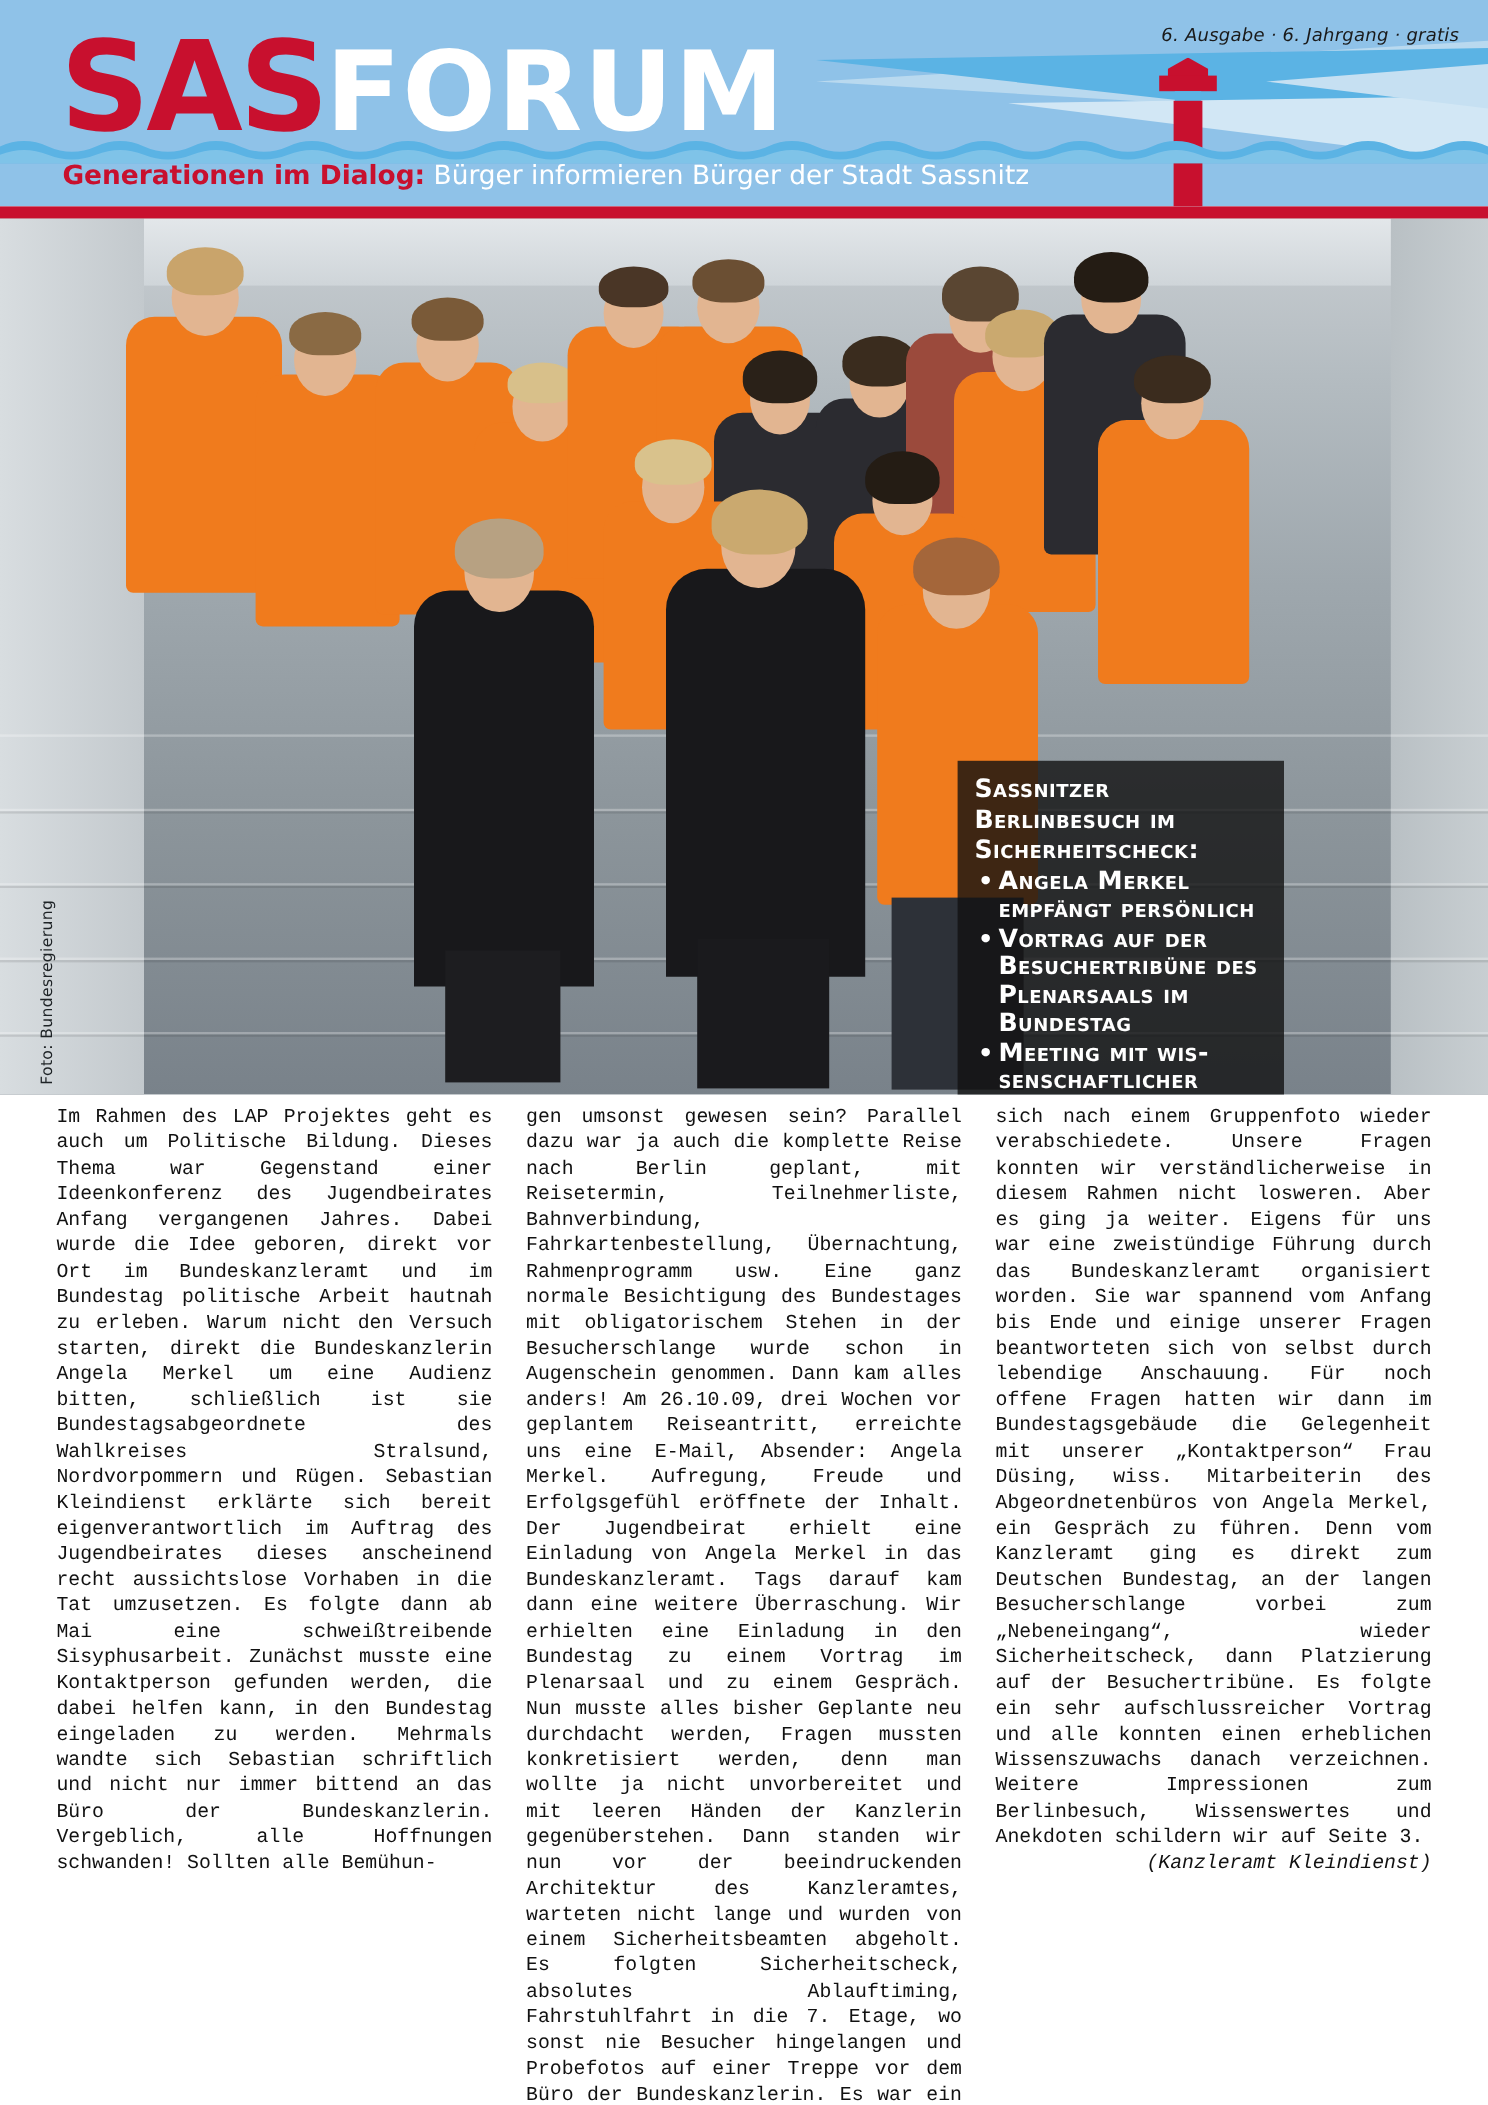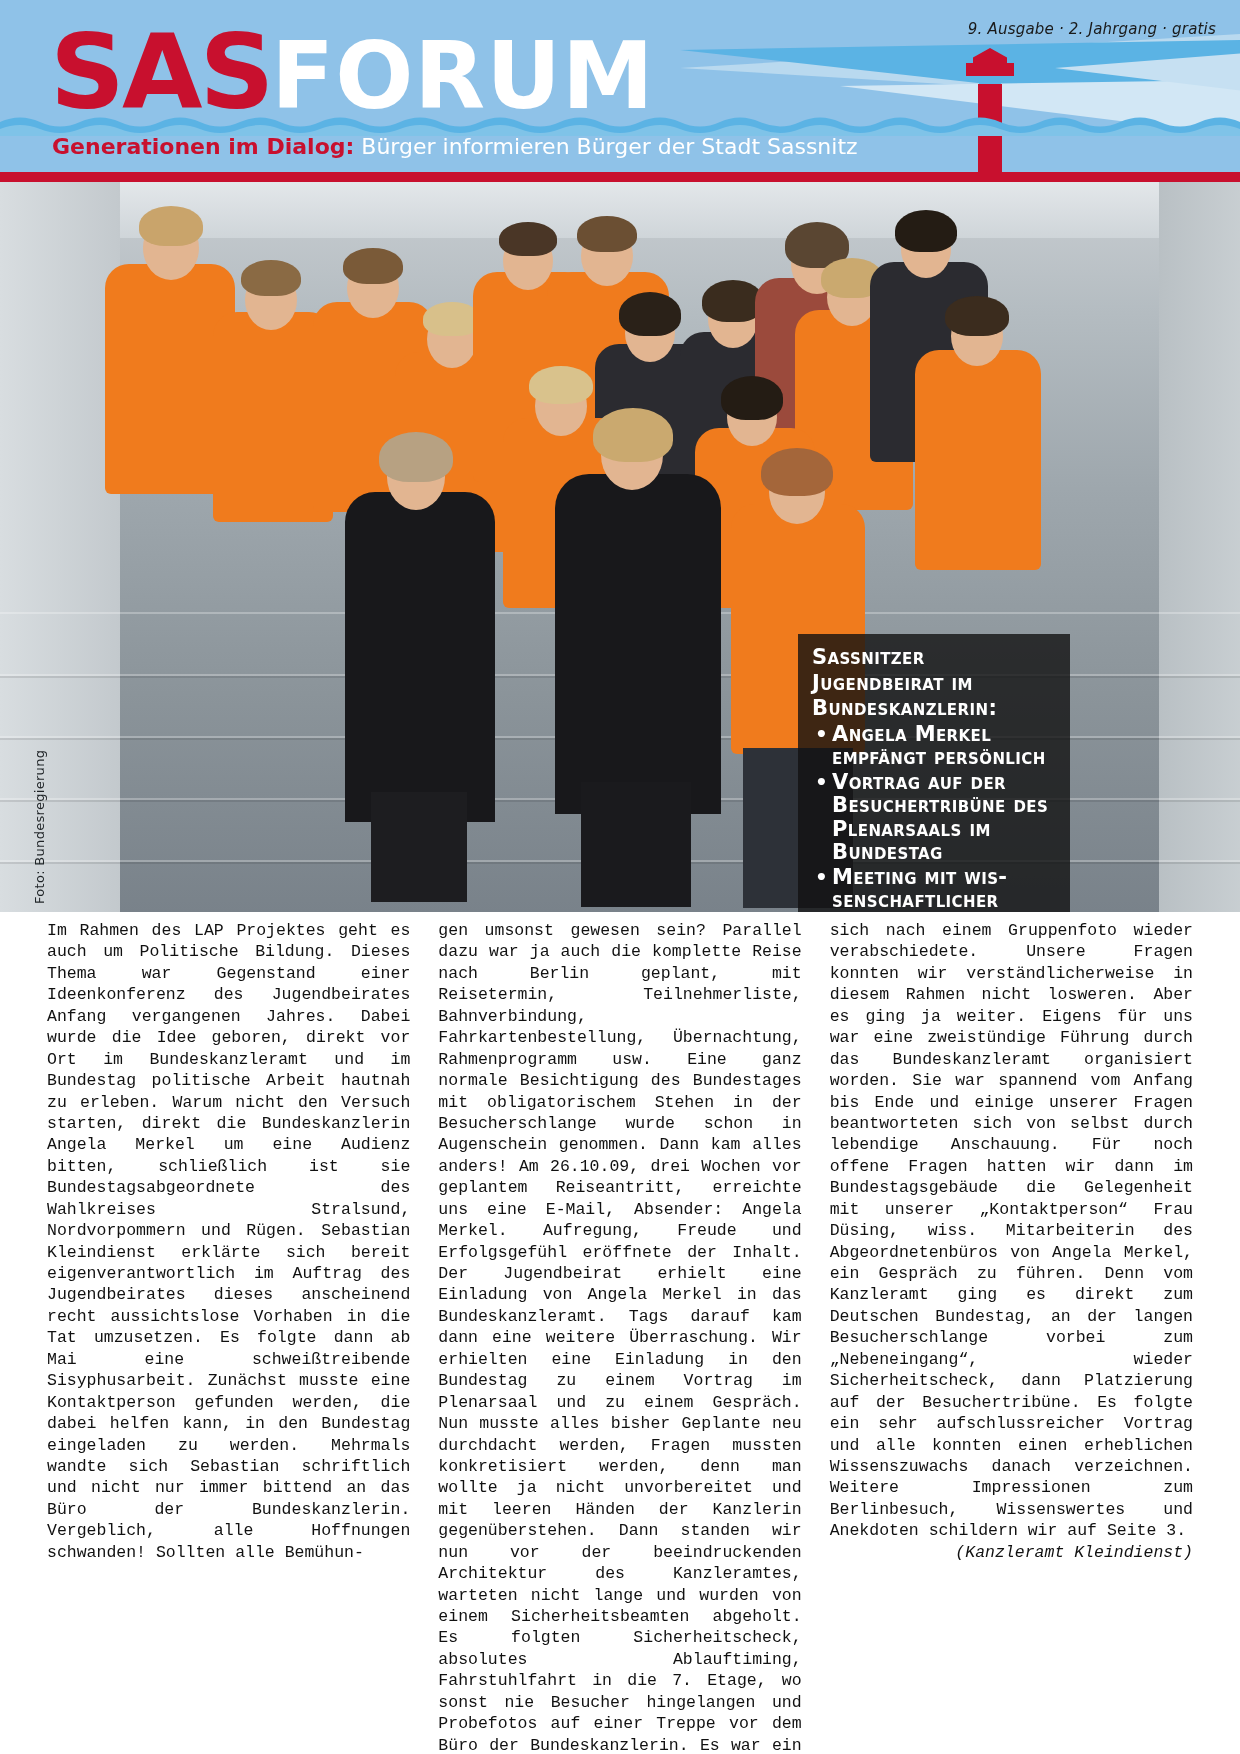--- a/index.html
+++ b/index.html
@@ -296,21 +296,21 @@
     <div class="mast-beam-c"></div>
     <div class="mast-beam-d"></div>
 
     <div class="lighthouse">
       <div class="lh-lamp"></div>
       <div class="lh-gallery"></div>
       <div class="lh-neck"></div>
       <div class="lh-tower"></div>
     </div>
 
-    <div class="issue-line">9. Ausgabe · 2. Jahrgang · gratis</div>
+    <div class="issue-line">6. Ausgabe · 6. Jahrgang · gratis</div>
 
     <div class="logo">
       <span class="logo-sas">SAS</span><span class="logo-forum">FORUM</span>
     </div>
 
     <svg class="waves" viewBox="0 0 1240 24" preserveAspectRatio="none">
       <path d="M0,10 q20,-9 40,0 t40,0 t40,0 t40,0 t40,0 t40,0 t40,0 t40,0 t40,0 t40,0 t40,0 t40,0 t40,0 t40,0 t40,0 t40,0 t40,0 t40,0 t40,0 t40,0 t40,0 t40,0 t40,0 t40,0 t40,0 t40,0 t40,0 t40,0 t40,0 t40,0 t40,0 v16 H0 Z" fill="#5bb3e4"></path>
       <path d="M0,17 q20,-8 40,0 t40,0 t40,0 t40,0 t40,0 t40,0 t40,0 t40,0 t40,0 t40,0 t40,0 t40,0 t40,0 t40,0 t40,0 t40,0 t40,0 t40,0 t40,0 t40,0 t40,0 t40,0 t40,0 t40,0 t40,0 t40,0 t40,0 t40,0 t40,0 t40,0 t40,0 v9 H0 Z" fill="#7fc3e8"></path>
     </svg>
 
@@ -403,22 +403,22 @@
       <div class="legs-dark" style="position:absolute; left:486px; top:590px; width:110px; height:125px; background:#1a1a1d;"></div>
 
       <div class="person torso-orange" style="left:636px; top:312px; width:134px; height:250px;"></div>
       <div class="head" style="left:674px; top:268px; width:56px;  height:64px;"></div>
       <div class="hair" style="left:666px; top:256px; width:72px;  height:48px;  background:#a4663a;"></div>
       <div class="legs-dark" style="position:absolute; left:648px; top:556px; width:110px; height:160px; background:#2d3138;"></div>
     </div>
 
     <div class="caption-box">
       <div class="caption-title">Sassnitzer</div>
-      <div class="caption-title">Jugendbeirat im</div>
-      <div class="caption-title">Bundeskanzlerin:</div>
+      <div class="caption-title">Berlinbesuch im</div>
+      <div class="caption-title">Sicherheitscheck:</div>
       <ul class="caption-list">
         <li>Angela Merkel empfängt persönlich</li>
         <li>Vortrag auf der Besuchertribüne des Plenarsaals im Bundestag</li>
         <li>Meeting mit wis-senschaftlicher Mitarbeiterin des Abgeordne-tenbüros von Angela Merkel</li>
       </ul>
     </div>
 
     <div class="photo-credit">Foto: Bundesregierung</div>
   </div>
 

